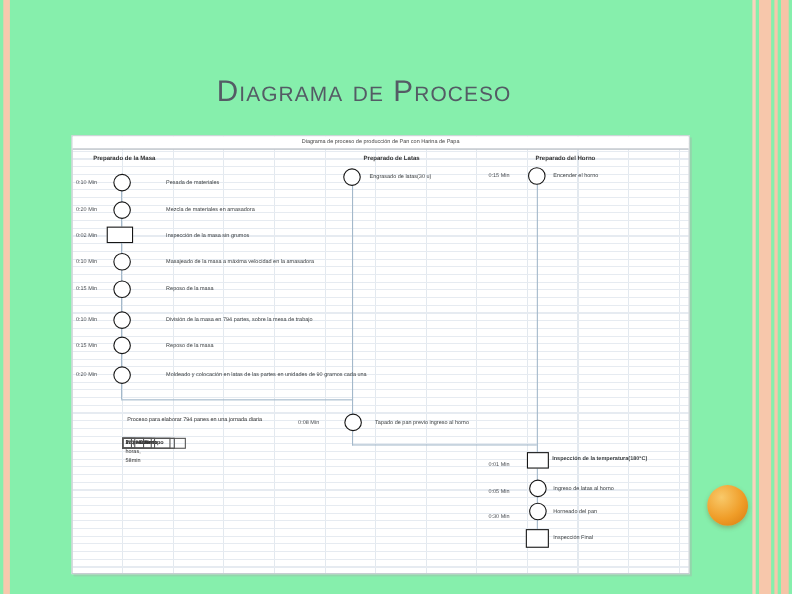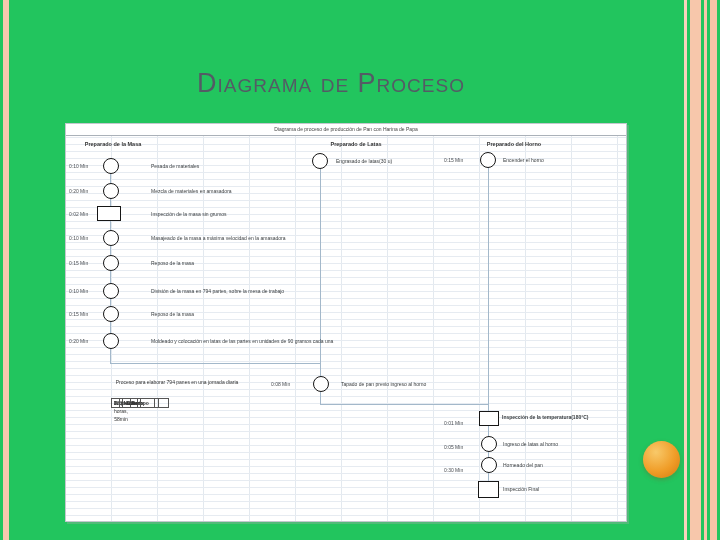--- a/index.html
+++ b/index.html
@@ -1,18 +1,18 @@
 <!DOCTYPE html>
 <html><head>
 <meta charset="utf-8">
 <style>
   html,body{margin:0;padding:0;}
   body{width:720px;height:540px;background:#ffffff;overflow:hidden;
        font-family:"Liberation Sans","DejaVu Sans",sans-serif;}
-  .slide{position:absolute;left:0;top:0;width:720px;height:540px;background:#22c55e;}
+  .slide{position:absolute;left:0;top:0;width:720px;height:540px;background:#86efac;}
 
   
   .stripe{position:absolute;top:0;bottom:0;}
   .stripe.s-left{left:3px;width:6px;background:#f7c9ae;}
   .stripe.s-r1{left:684px;width:3px;background:#f9d3bd;}
   .stripe.s-r2{left:690px;width:11px;background:#f7c7ab;}
   .stripe.s-r3{left:704px;width:3px;background:#f7c7ab;}
   .stripe.s-r4{left:710px;width:7px;background:#f5c4a7;}
 
   .deco-circle{position:absolute;left:643px;top:441px;width:37px;height:37px;border-radius:50%;

